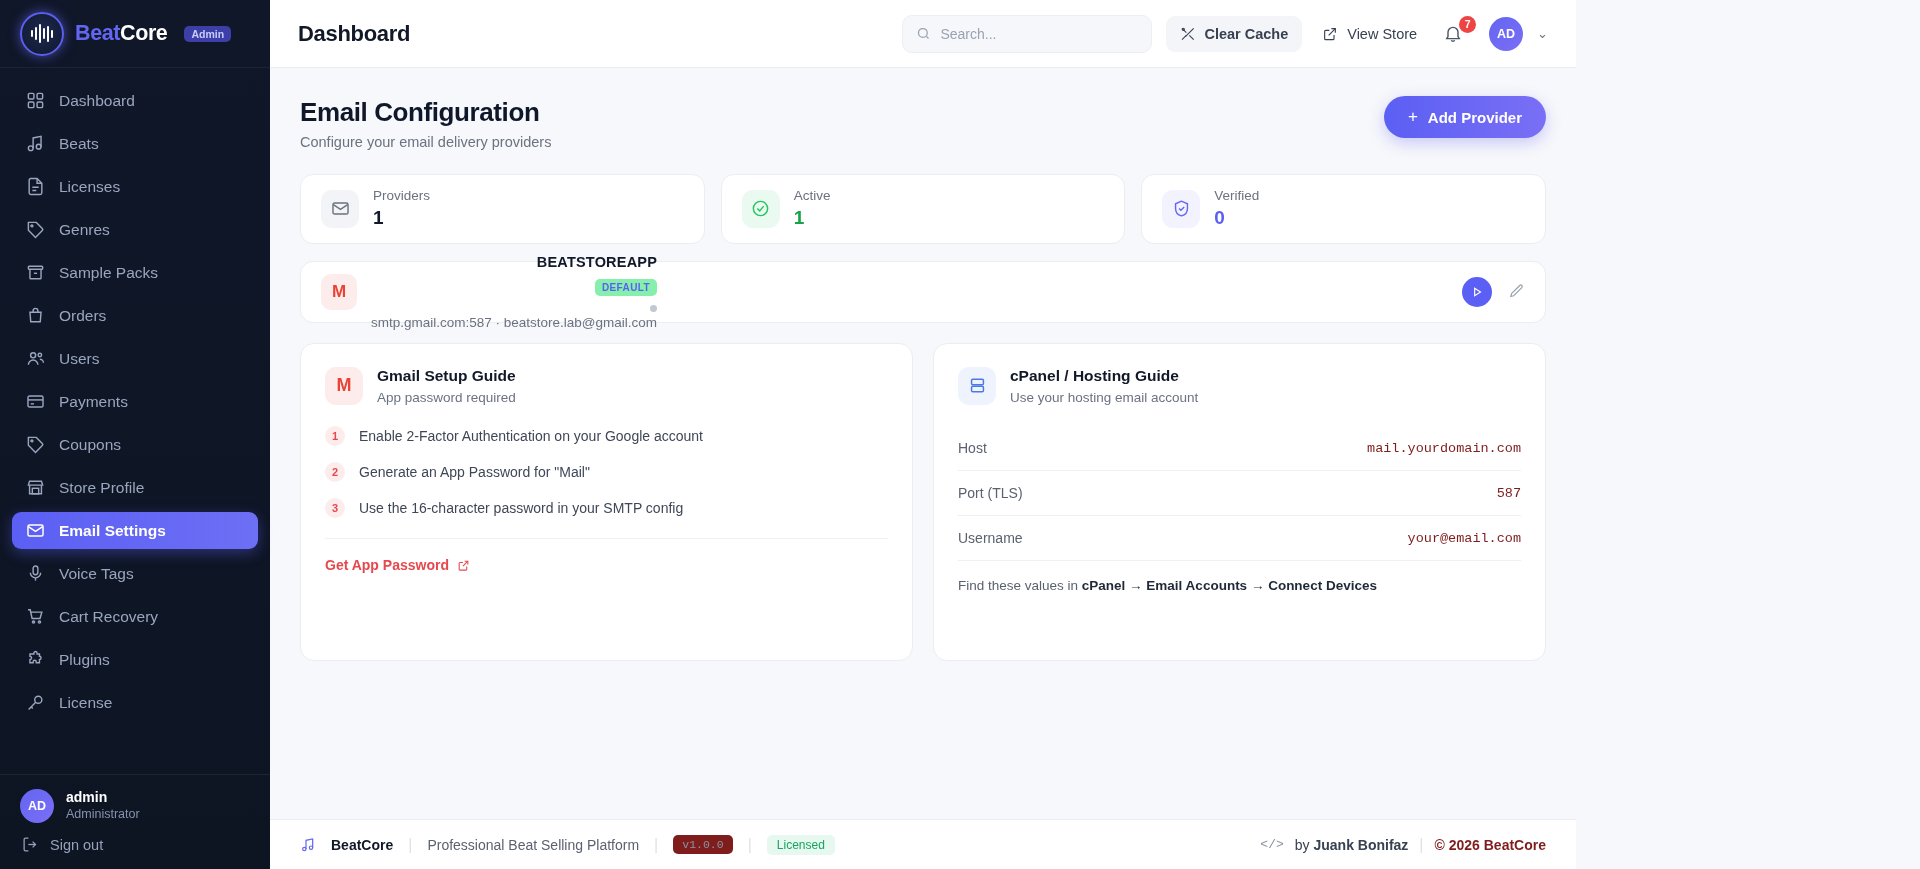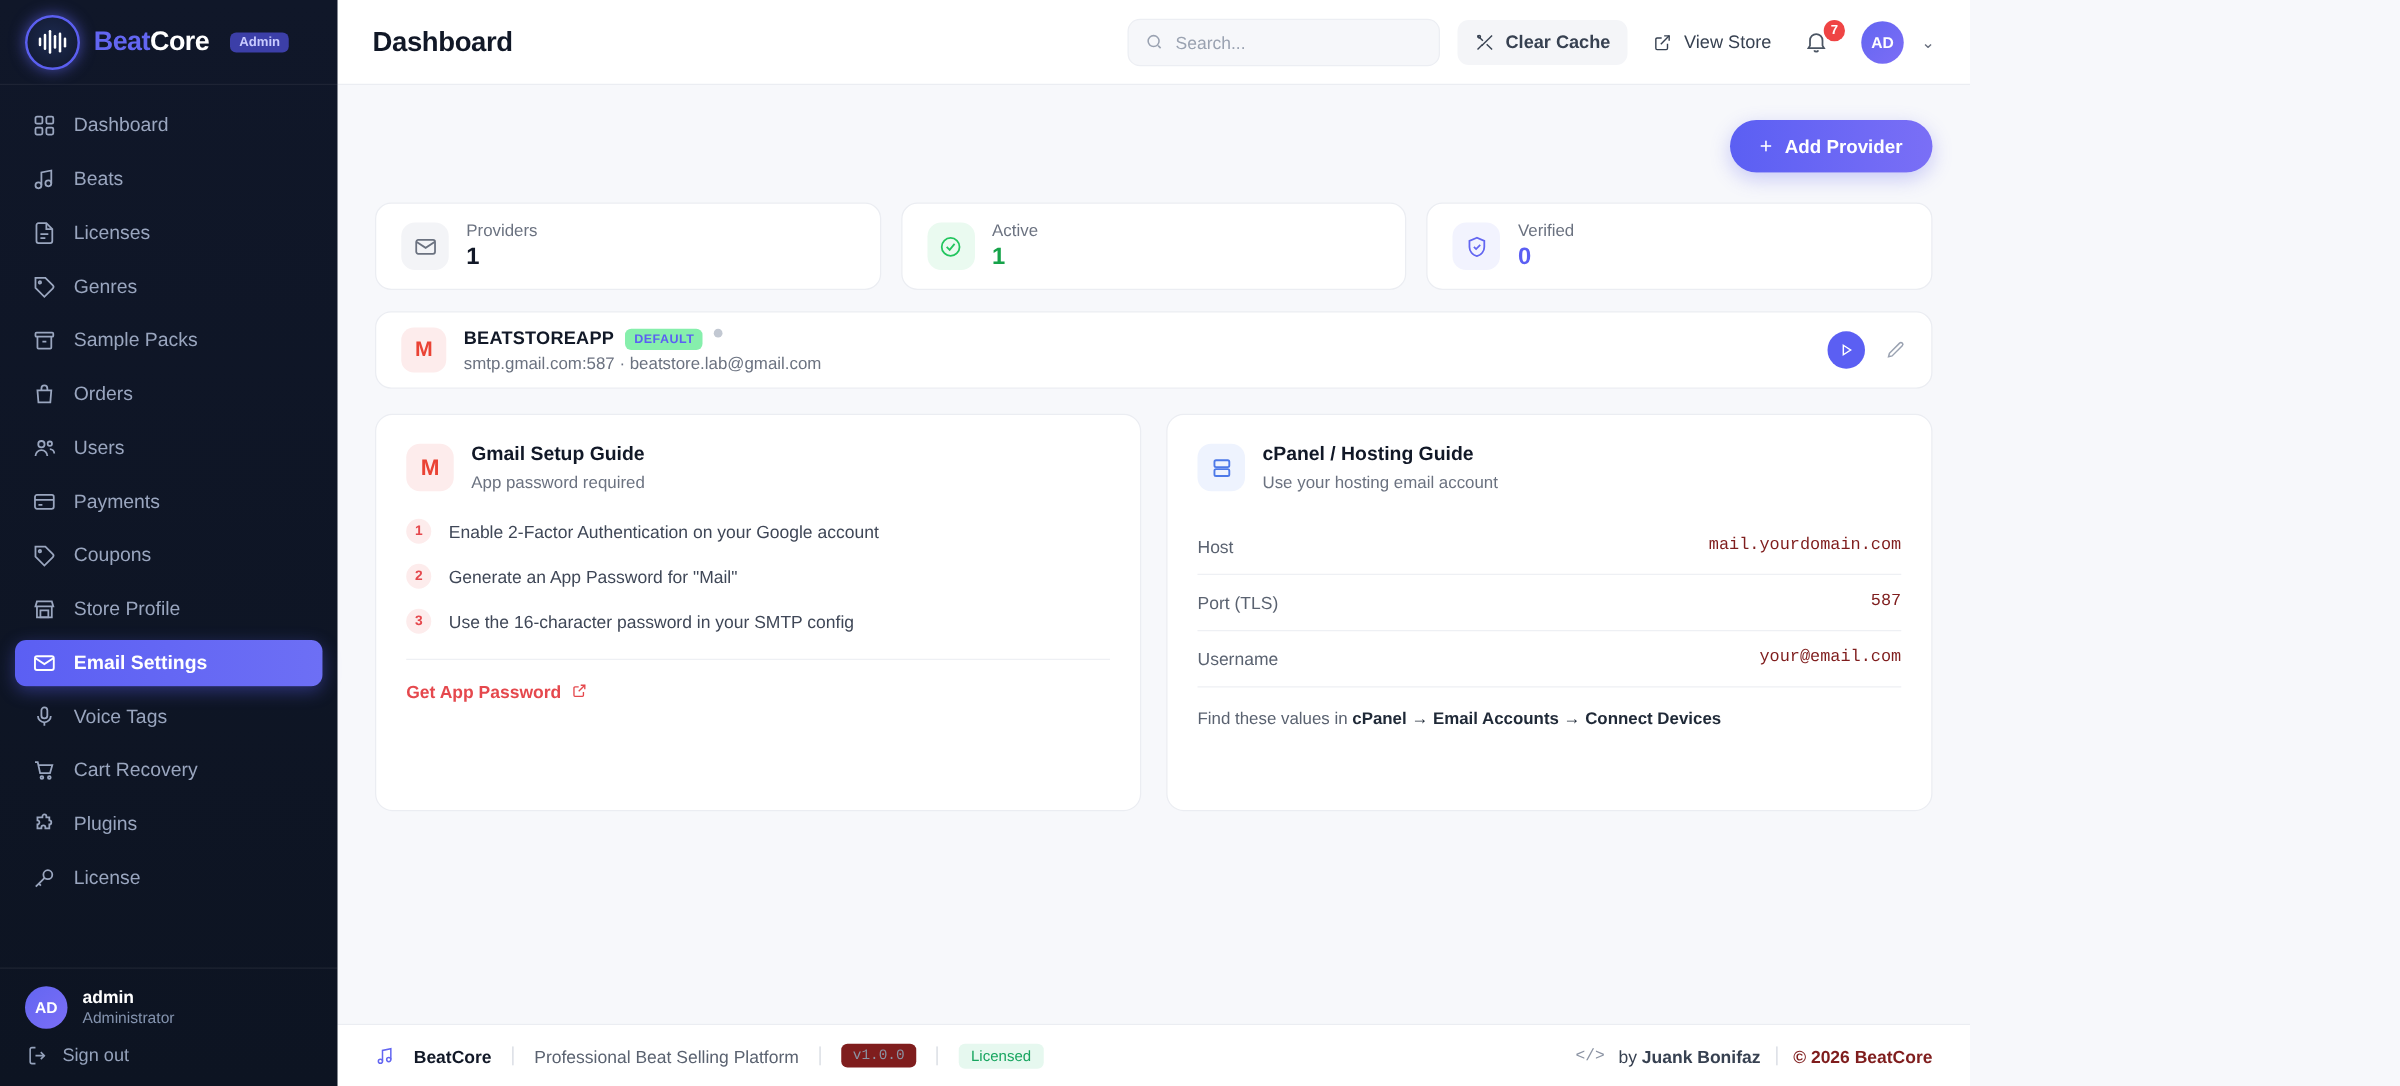--- a/index.html
+++ b/index.html
@@ -158,21 +158,21 @@
   .provider-row {
     background:#fff; border:1px solid #ebedf2; border-radius: 13px;
     height: 62px; display:flex; align-items:center; padding: 0 20px; margin-bottom: 20px;
   }
   .gmail-badge {
     width: 36px; height: 36px; border-radius: 10px; background:#fdecec;
     display:flex;align-items:center;justify-content:center; flex:0 0 36px;
     color:#ea4335; font-weight: 800; font-size: 17px; font-family:"Liberation Sans",sans-serif;
   }
   .provider-info { margin-left: 14px; min-width:0; }
-  .provider-name-row { display:flex; align-items:flex-start; gap: 9px; }
+  .provider-name-row { display:flex; align-items:flex-end; gap: 9px; flex-direction: column; }
   .provider-name { font-size: 14.5px; font-weight: 800; color:#111827; letter-spacing:.2px;}
   .tag-default {
     background:#86efac; color:#5b5ff3; font-size: 10px; font-weight:800;
     padding: 3px 7px; border-radius: 5px; letter-spacing:.4px;
   }
   .dot-grey { width: 7px;height:7px;border-radius:50%;background:#c2c8d2; }
   .provider-meta { font-size: 13.5px; color:#6b7280; margin-top:3px;}
   .provider-actions { margin-left:auto; display:flex; align-items:center; gap:16px; }
   .btn-send {
     width: 30px; height:30px; border-radius:50%; border:none; cursor:pointer;
@@ -434,20 +434,24 @@
           <span class="bell-badge">7</span>
         </div>
         <div class="top-avatar">AD</div>
         <span class="caret">⌄</span>
       </div>
     </header>
 
     <div class="content">
 
       <div class="page-head">
+        <div>
+          <div class="page-title">Email Configuration</div>
+          <div class="page-sub">Configure your email delivery providers</div>
+        </div>
         <button class="btn-primary">
           <span class="plus">+</span>
           <span>Add Provider</span>
         </button>
       </div>
 
       <div class="stats">
         <div class="stat">
           <div class="stat-icon" style="background:#f3f4f7;color:#6b7280">
             <svg viewBox="0 0 24 24" fill="none" stroke="currentColor" stroke-width="1.8">

